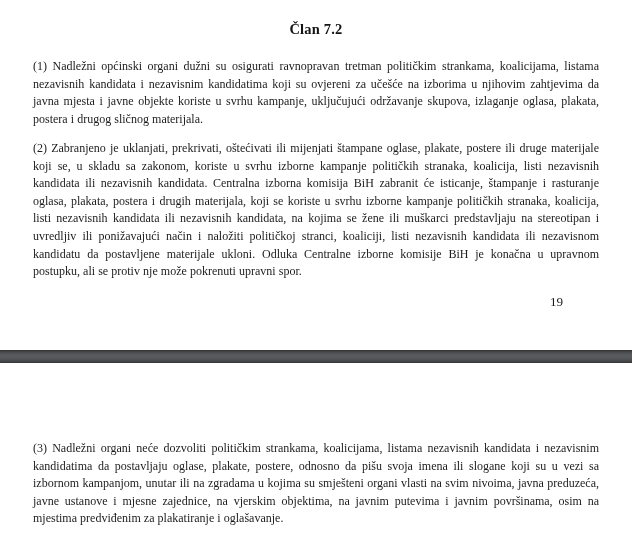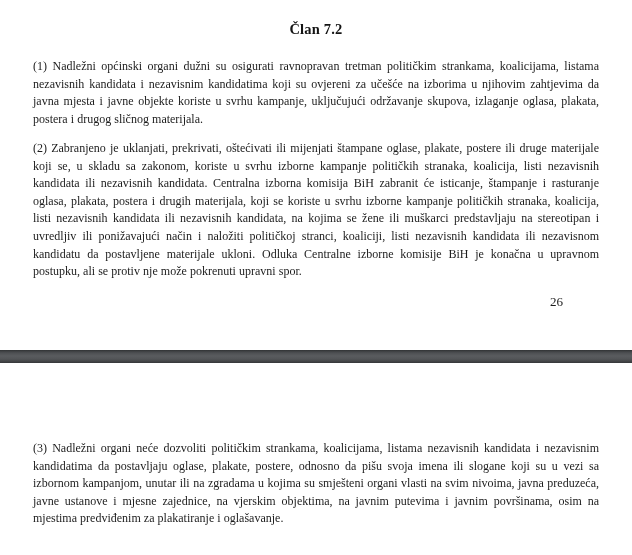--- a/index.html
+++ b/index.html
@@ -103,21 +103,21 @@
 <div class="page">
 
   <div class="page-top"></div>
 
   <div class="doc-title">Član 7.2</div>
 
   <div class="content-area para" id="para-1" style="position:absolute; top:58px;">(1) Nadležni općinski organi dužni su osigurati ravnopravan tretman političkim strankama, koalicijama, listama nezavisnih kandidata i nezavisnim kandidatima koji su ovjereni za učešće na izborima u njihovim zahtjevima da javna mjesta i javne objekte koriste u svrhu kampanje, uključujući održavanje skupova, izlaganje oglasa, plakata, postera i drugog sličnog materijala.</div>
 
   <div class="content-area para" id="para-2" style="position:absolute; top:140px;">(2) Zabranjeno je uklanjati, prekrivati, oštećivati ili mijenjati štampane oglase, plakate, postere ili druge materijale koji se, u skladu sa zakonom, koriste u svrhu izborne kampanje političkih stranaka, koalicija, listi nezavisnih kandidata ili nezavisnih kandidata. Centralna izborna komisija BiH zabranit će isticanje, štampanje i rasturanje oglasa, plakata, postera i drugih materijala, koji se koriste u svrhu izborne kampanje političkih stranaka, koalicija, listi nezavisnih kandidata ili nezavisnih kandidata, na kojima se žene ili muškarci predstavljaju na stereotipan i uvredljiv ili ponižavajući način i naložiti političkoj stranci, koaliciji, listi nezavisnih kandidata ili nezavisnom kandidatu da postavljene materijale ukloni. Odluka Centralne izborne komisije BiH je konačna u upravnom postupku, ali se protiv nje može pokrenuti upravni spor.</div>
 
-  <div class="page-number">26</div>
+  <div class="page-number">19</div>
 
   <div class="page-separator"></div>
 
   <div class="page-bottom"></div>
 
   <div class="content-area para" id="para-3" style="position:absolute; top:440px;">(3) Nadležni organi neće dozvoliti političkim strankama, koalicijama, listama nezavisnih kandidata i nezavisnim kandidatima da postavljaju oglase, plakate, postere, odnosno da pišu svoja imena ili slogane koji su u vezi sa izbornom kampanjom, unutar ili na zgradama u kojima su smješteni  organi vlasti na svim nivoima, javna preduzeća, javne ustanove i mjesne zajednice, na vjerskim objektima, na javnim putevima i javnim površinama, osim na mjestima predviđenim za plakatiranje i oglašavanje.</div>
 
 </div>
 
 </body></html>

